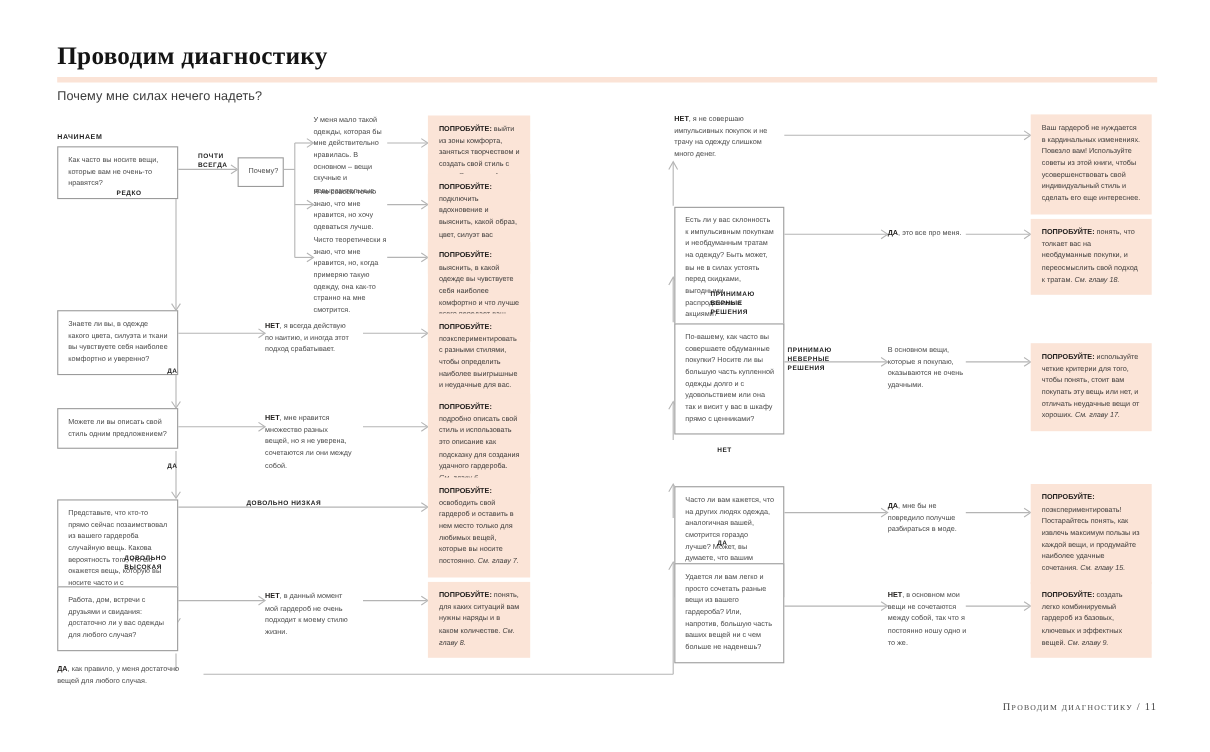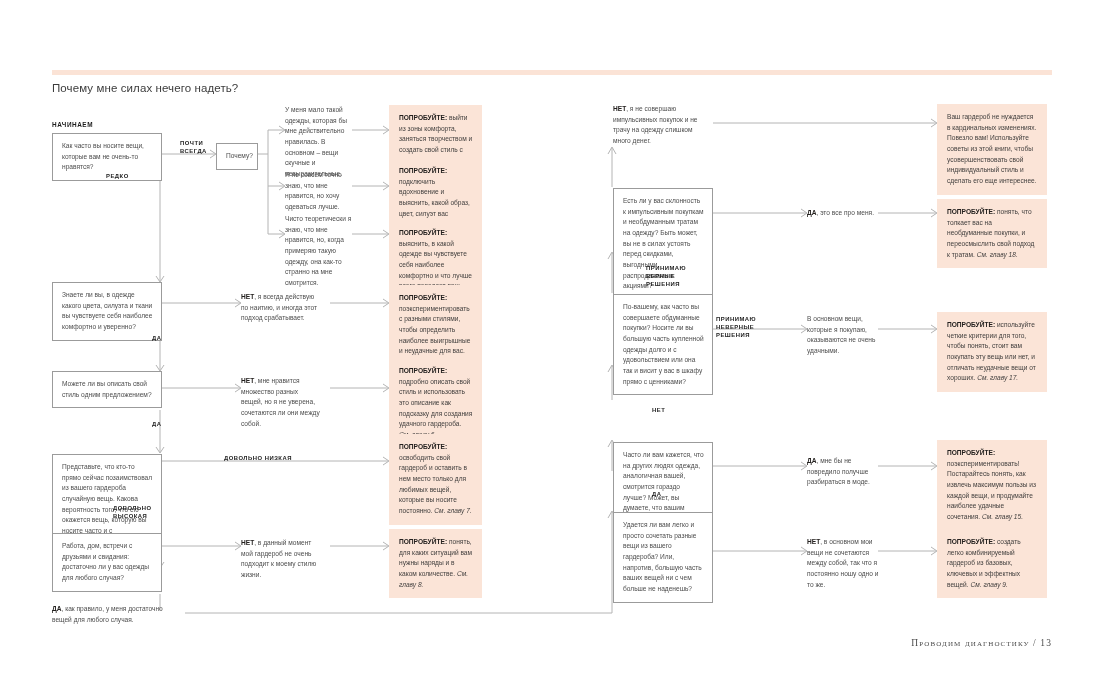--- a/index.html
+++ b/index.html
@@ -115,23 +115,24 @@
     fill: none;
   }
   .arrowhead { stroke: #b4b4b4; stroke-width: 1; fill: none; }
   .hrule { stroke: #cfcfcf; stroke-width: 1; }
 </style>
 </head>
 <body>
 
 <div id="page">
 
+  <div class="page-title">Проводим диагностику</div>
   <div class="title-rule"></div>
   <div class="subtitle">Почему мне силах нечего надеть?</div>
-  <div class="footer">Проводим диагностику  /  13</div>
+  <div class="footer">Проводим диагностику  /  11</div>
 
   <svg id="wires" viewBox="0 0 1100 684">
 
     <line x1="160" y1="178" x2="160" y2="281"></line>
     <polyline class="arrowhead" points="156,276 160,282 164,276"></polyline>
     <line x1="160" y1="323" x2="160" y2="370"></line>
     <polyline class="arrowhead" points="156,365 160,371 164,365"></polyline>
     <line x1="160" y1="410" x2="160" y2="452"></line>
     <polyline class="arrowhead" points="156,447 160,453 164,447"></polyline>
     <line x1="160" y1="513" x2="160" y2="567"></line>

